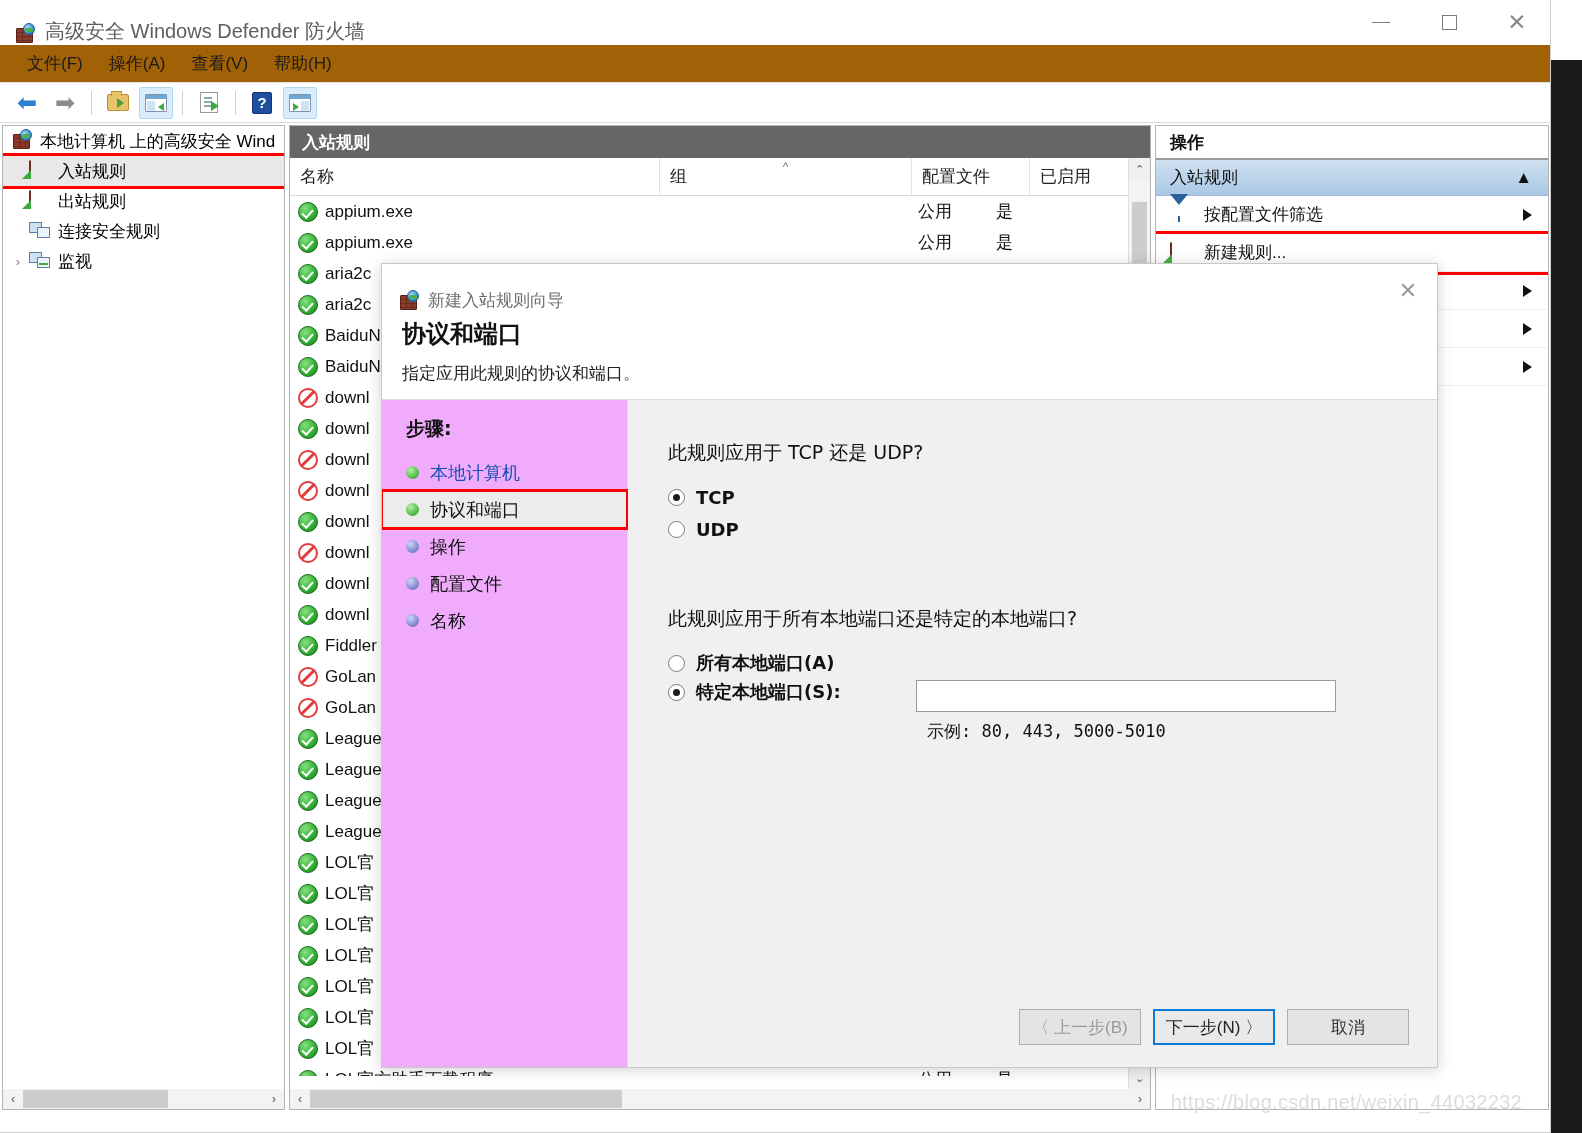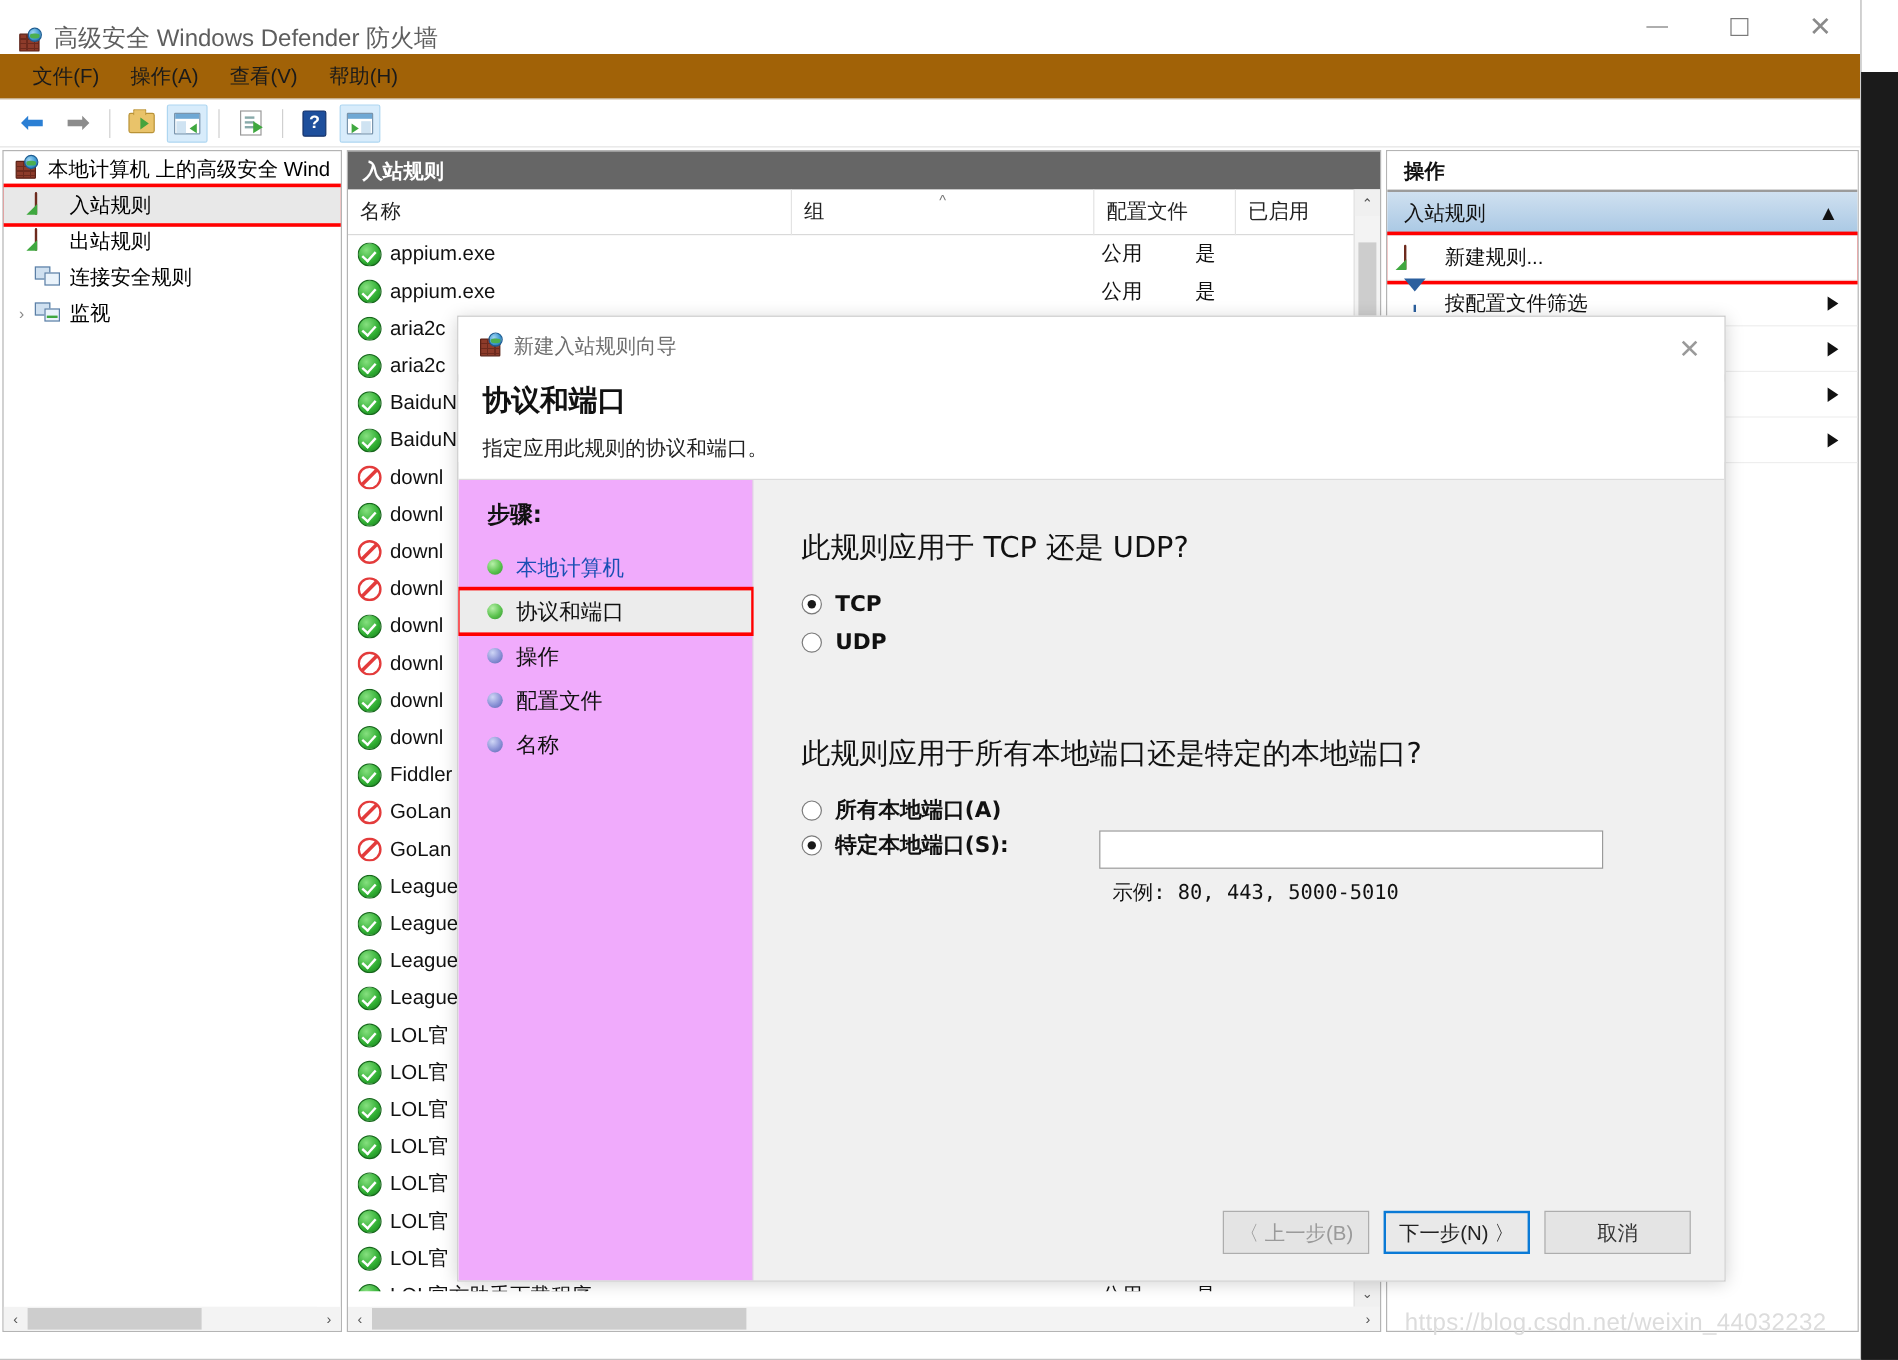--- a/index.html
+++ b/index.html
@@ -329,21 +329,21 @@
   
   .dialog{
     position:absolute; left:381px; top:263px;
     width:1057px; height:805px;
     background:#fff;
     border:1px solid #c8c8c8;
     box-shadow:0 2px 14px rgba(0,0,0,0.18);
     overflow:hidden;
   }
   .dlg-title{
-    height:48px; display:flex; align-items:center; padding-left:16px;
+    height:48px; display:flex; align-items:flex-end; padding-left:16px;
     background:#fff;
   }
   .dlg-title-ico{ width:22px;height:22px;position:relative;margin-right:8px;flex:none; }
   .dlg-title-text{ font-size:17px;color:#6f6f6f; }
   .dlg-close{
     position:absolute; right:14px; top:12px; width:30px;height:30px;
     display:flex;align-items:center;justify-content:center;
     color:#9a9a9a; font-size:22px; font-weight:300;
   }
   .dlg-head{
@@ -378,21 +378,21 @@
     background: radial-gradient(circle at 35% 30%, #cfd6f5 0%, #8a92d6 55%, #5a62ad 100%);
   }
   .step.link .txt{ color:#1a4fb4; }
   .step.current{ background:#ececec; }
   .step.current.redbox{ outline:3px solid #f00; outline-offset:-1px; }
 
   .content{
     flex:1; background:#f0f0f0; position:relative; padding:40px 0 0 40px;
   }
   .q{
-    font-size:24px; color:#111; margin-bottom:16px;
+    font-size:19px; color:#111; margin-bottom:16px;
     font-family:"DejaVu Sans","Liberation Sans",sans-serif;
   }
   .radio-row{
     display:flex;align-items:center; height:30px; margin-bottom:2px;
   }
   .radio{
     width:17px;height:17px;border-radius:50%;border:1px solid #7b7b7b;background:#fff;
     margin-right:11px; flex:none; position:relative;
   }
   .radio.on::after{
@@ -811,35 +811,35 @@
       </div>
     </div>
 
     <div class="actionpane">
       <div class="act-header">操作</div>
       <div class="act-section">
         <span>入站规则</span>
         <span>▲</span>
       </div>
 
+      <div class="act-item">
+        <span class="left">
+          <span class="act-ico"><span class="ic-funnel"></span></span>
+          <span>按配置文件筛选</span>
+        </span>
+        <span class="sub-arrow"></span>
+      </div>
+
       <div class="act-item redbox" style="border-bottom:1px solid #eee">
         <span class="left">
           <span class="act-ico">
             <span class="ic-fwrule" style="width:20px;height:17px"><span class="gar"></span></span>
           </span>
           <span>新建规则...</span>
         </span>
-      </div>
-
-      <div class="act-item">
-        <span class="left">
-          <span class="act-ico"><span class="ic-funnel"></span></span>
-          <span>按配置文件筛选</span>
-        </span>
-        <span class="sub-arrow"></span>
       </div>
 
       <div class="act-item">
         <span class="left">
             <span></span>
           </span>
         <span class="sub-arrow"></span>
       </div>
       <div class="act-item">
         <span class="left">

